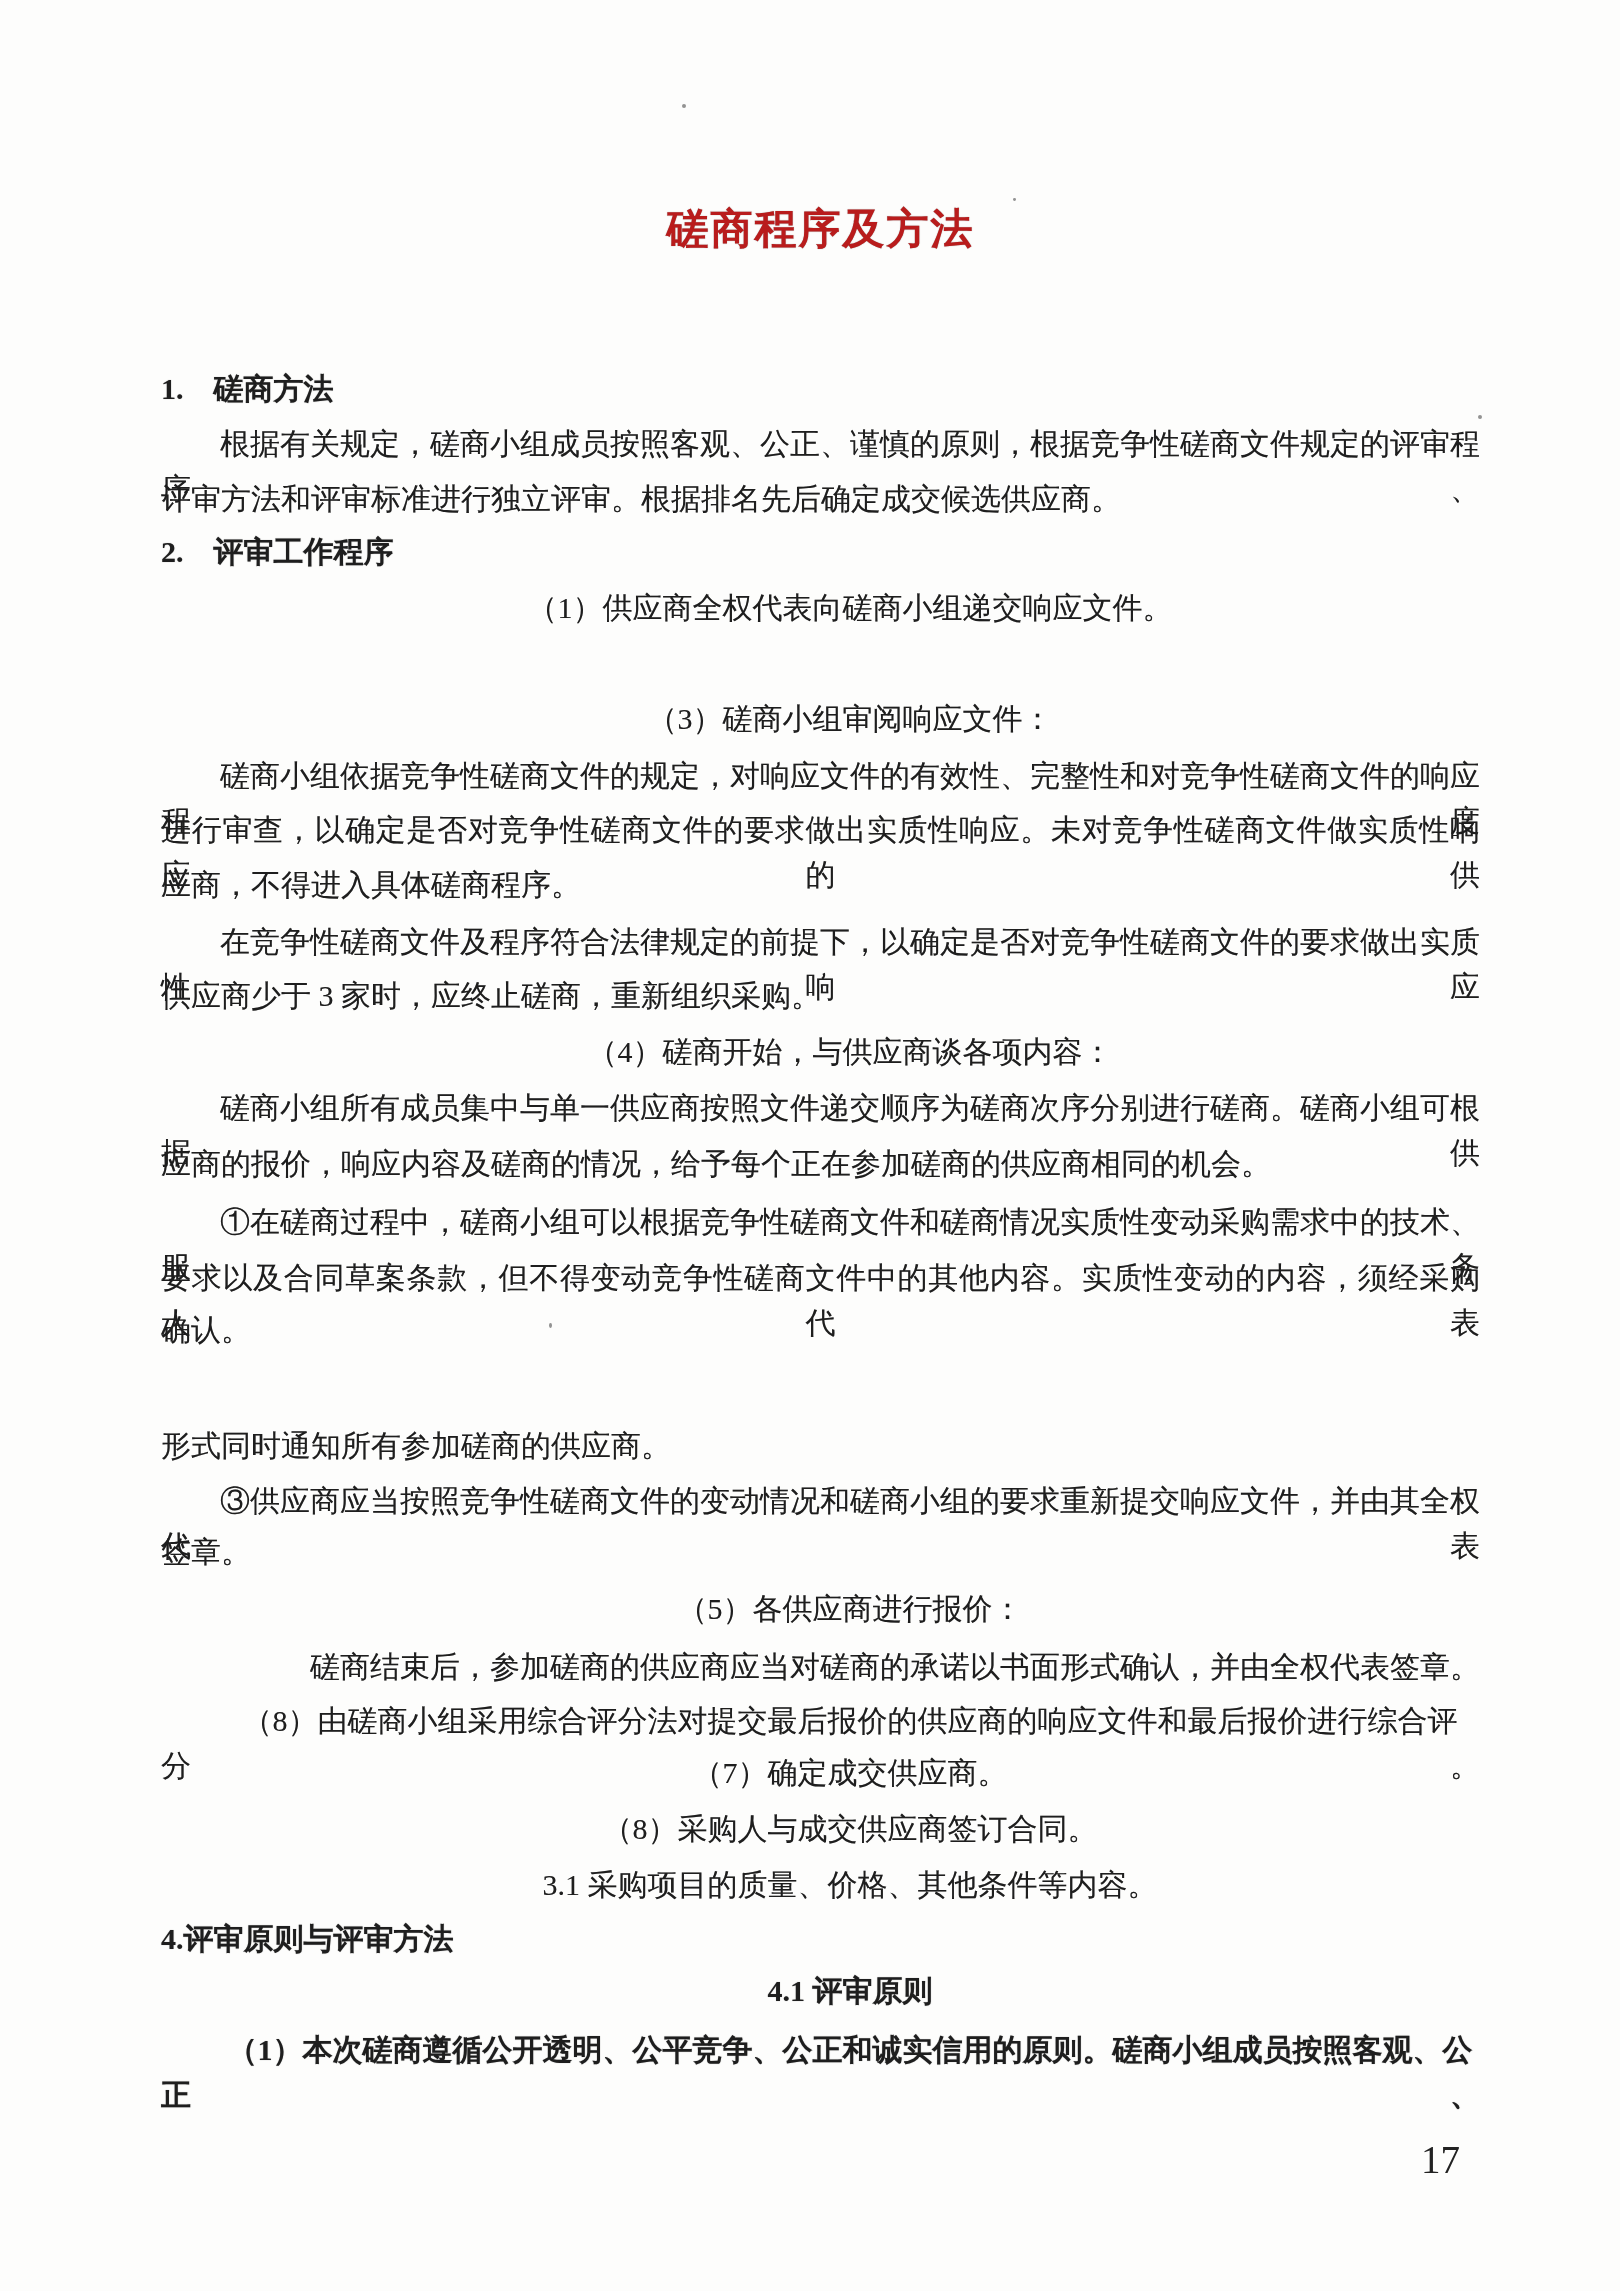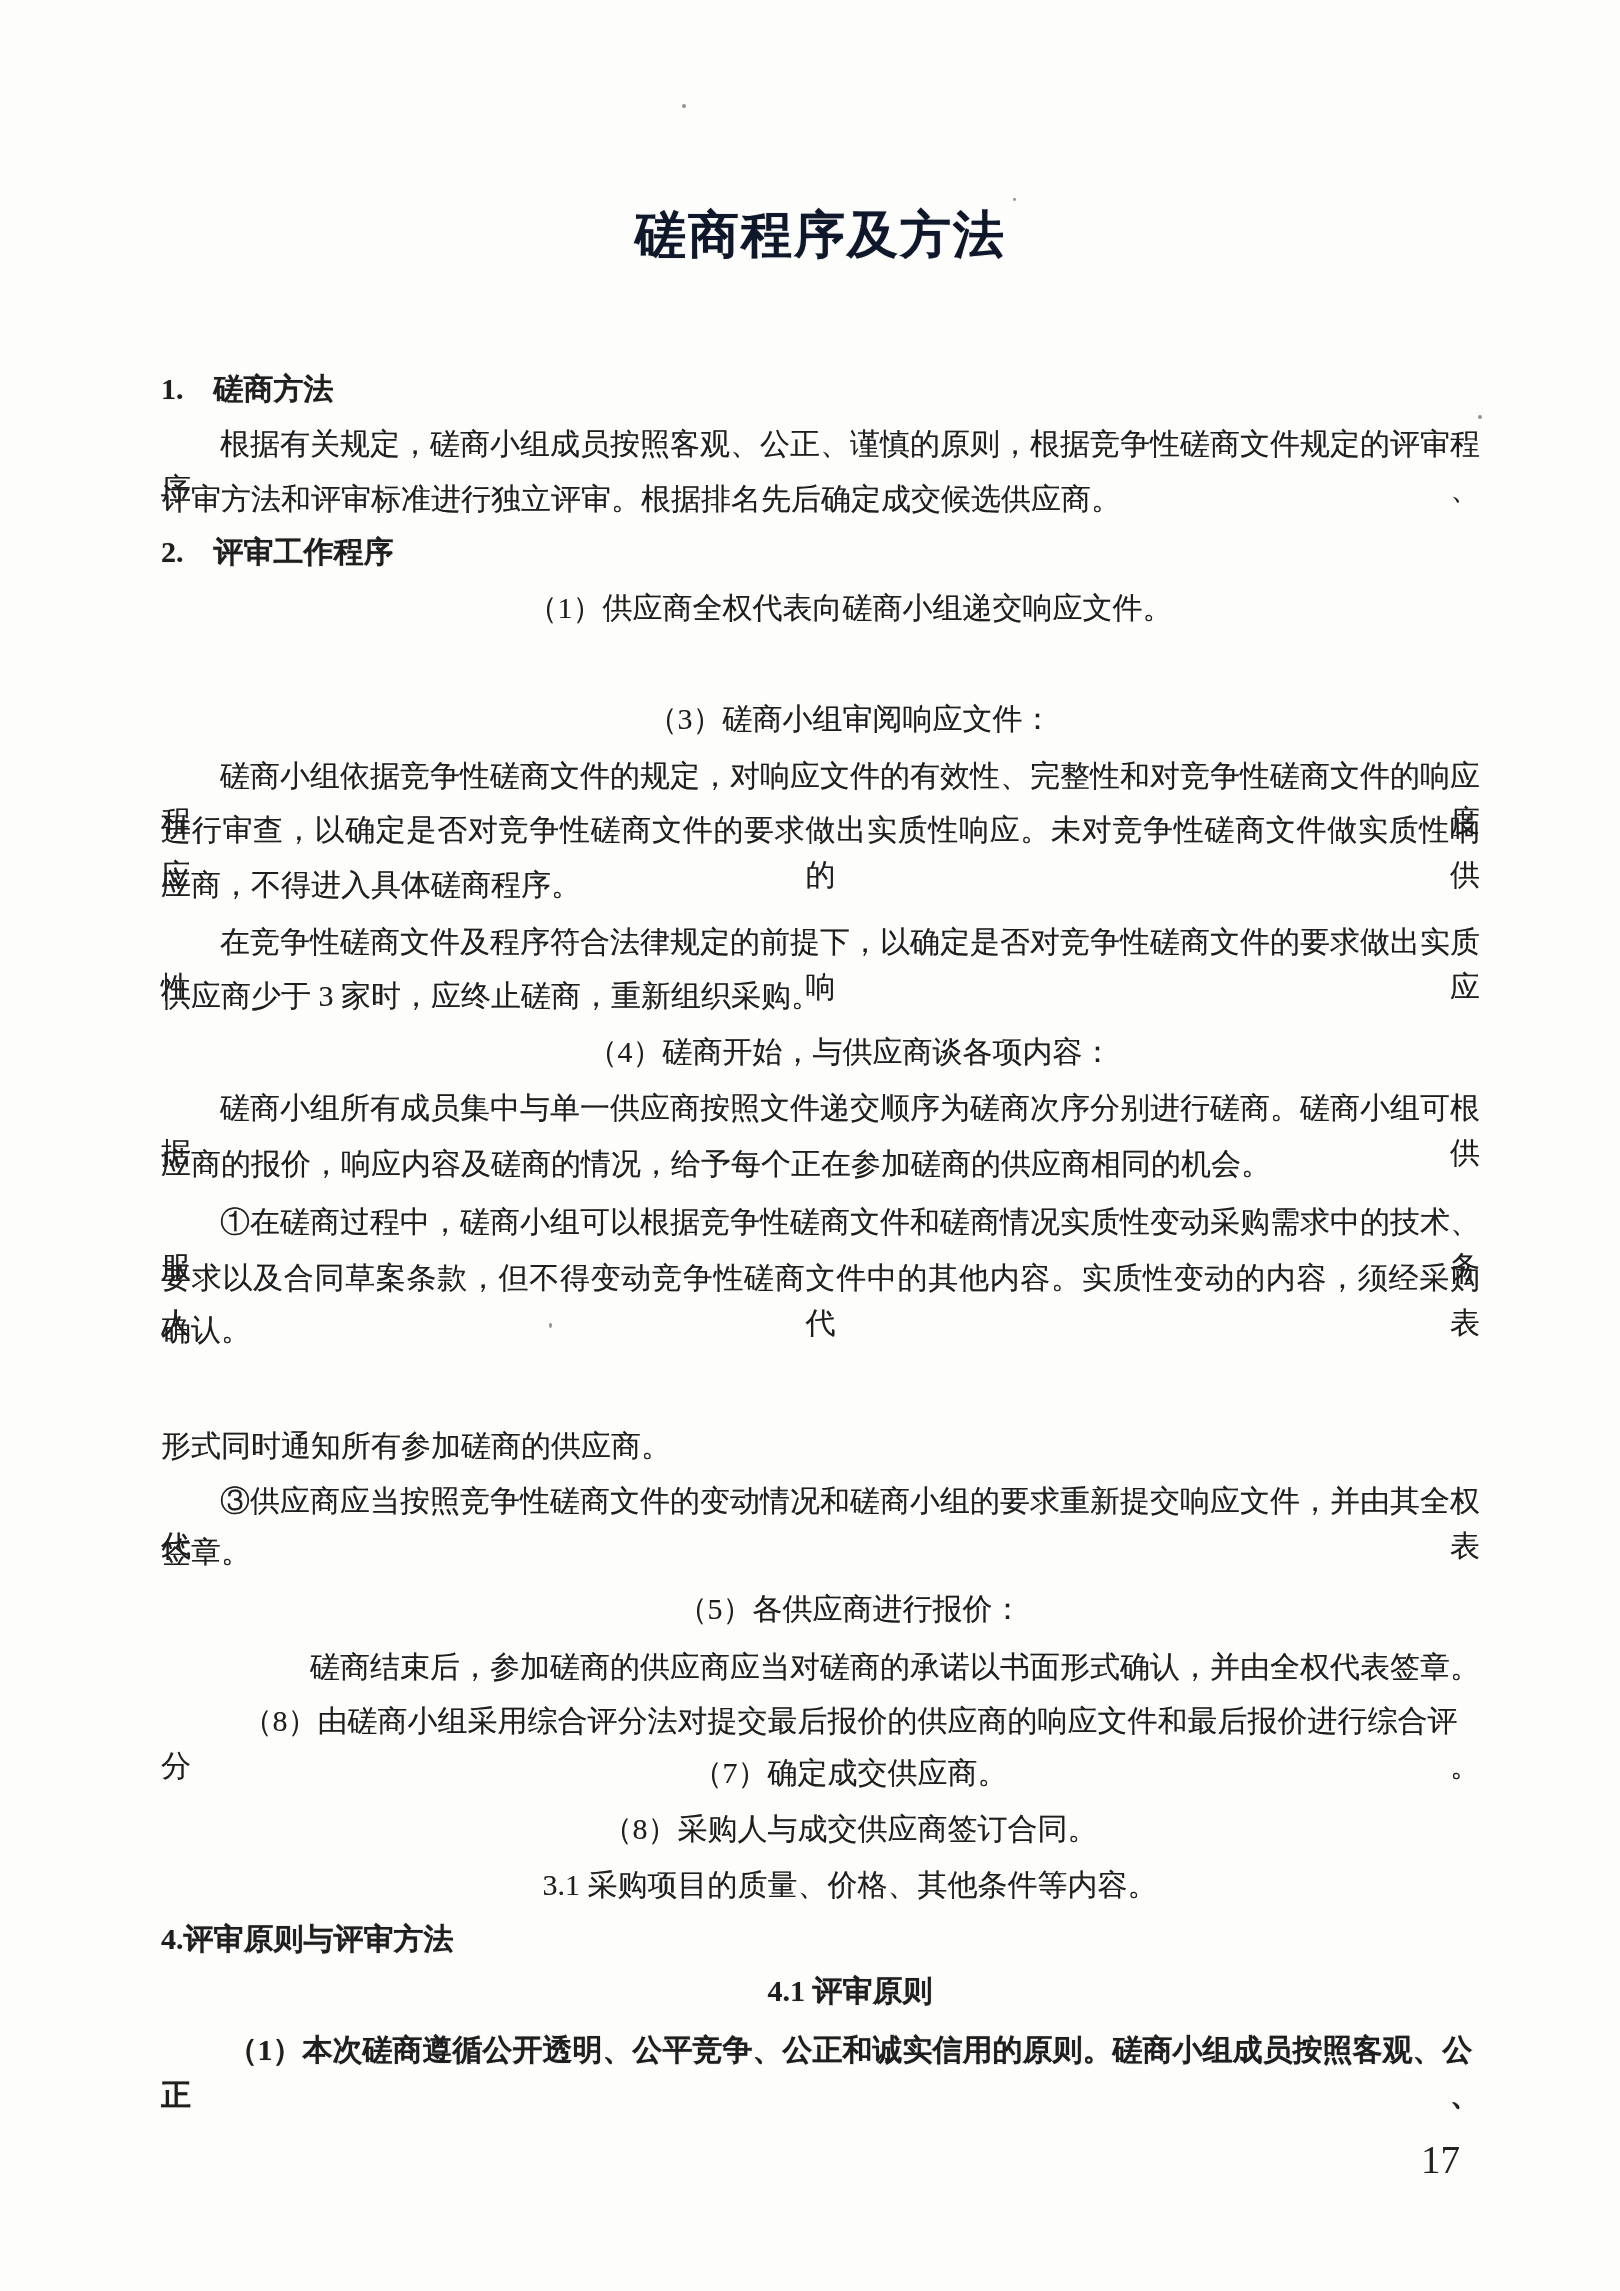--- a/index.html
+++ b/index.html
@@ -16,24 +16,24 @@
     overflow: hidden;
     font-family: "Liberation Serif", "DejaVu Serif", serif;
     color: #212121;
   }
   .doc-title {
     position: absolute;
     top: 201px;
     left: 161px;
     width: 1319px;
     text-align: center;
-    font-size: 51px;
+    font-size: 42px;
     font-weight: 700;
     letter-spacing: 2px;
-    color: #0f172a;
+    color: #b91c1c;
     text-shadow: 0 0 1px rgba(20,20,20,0.45);
   }
   .line {
     position: absolute;
     left: 161px;
     width: 1319px;
     font-size: 30px;
     line-height: 45px;
     white-space: normal;
     color: #1e1e1e;

